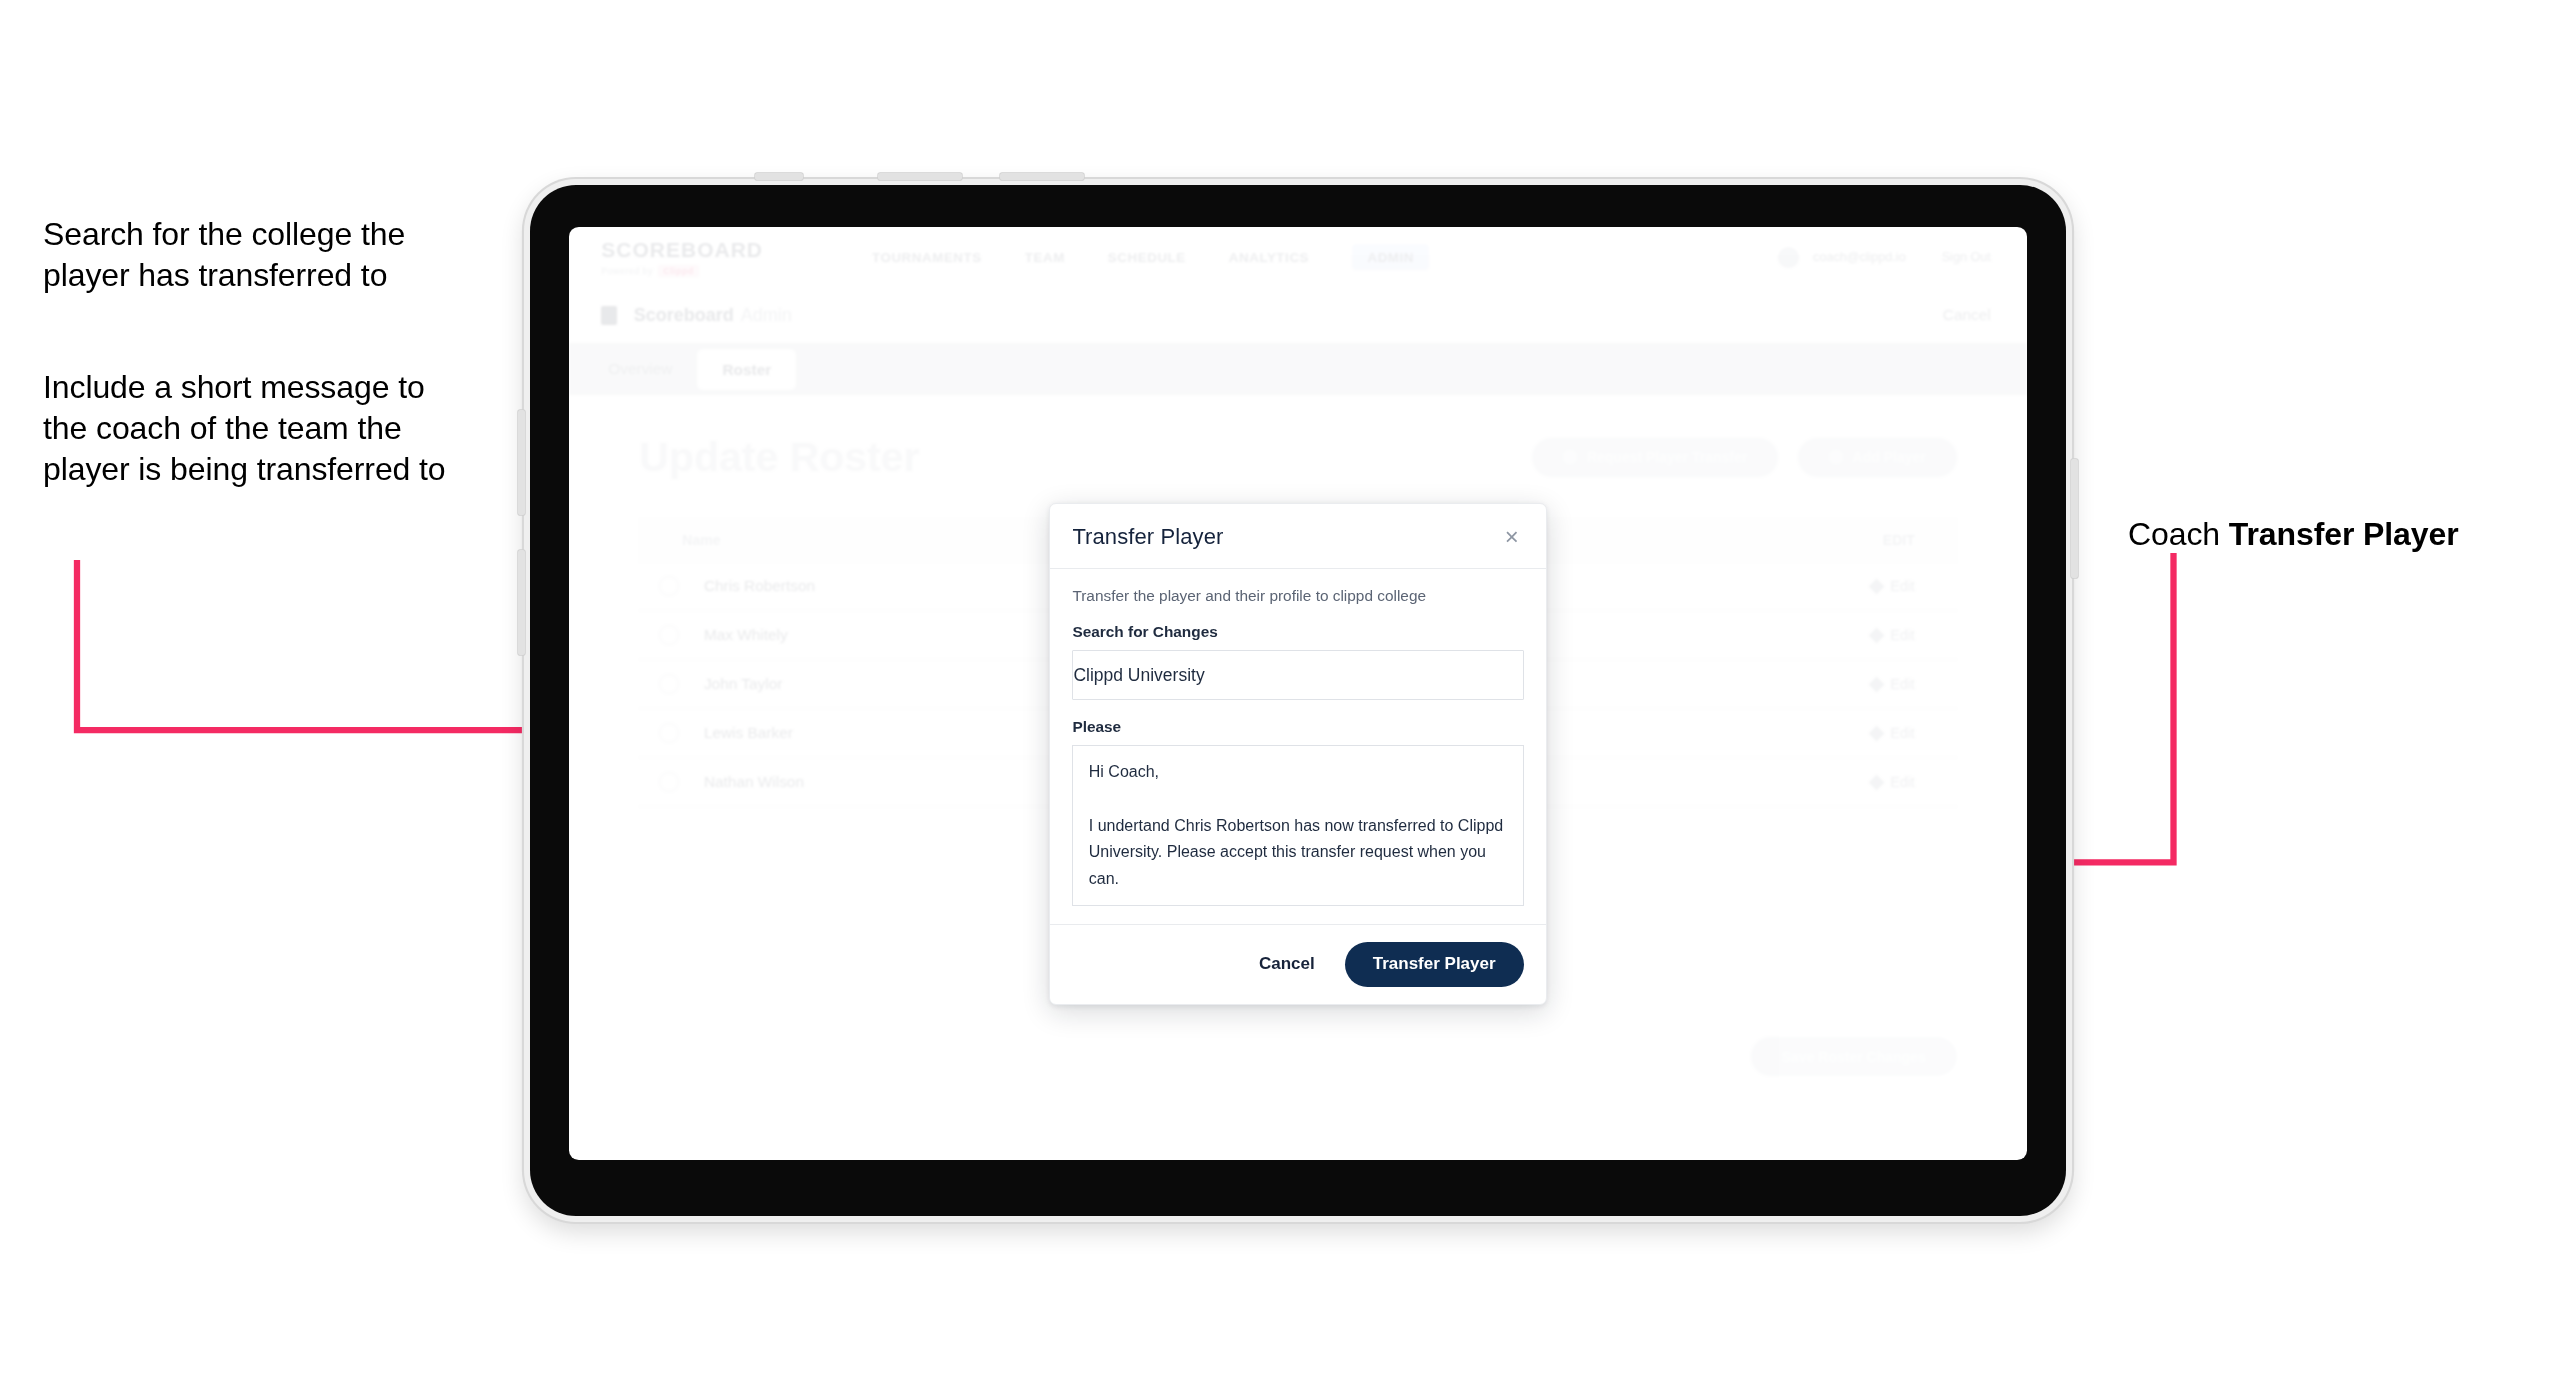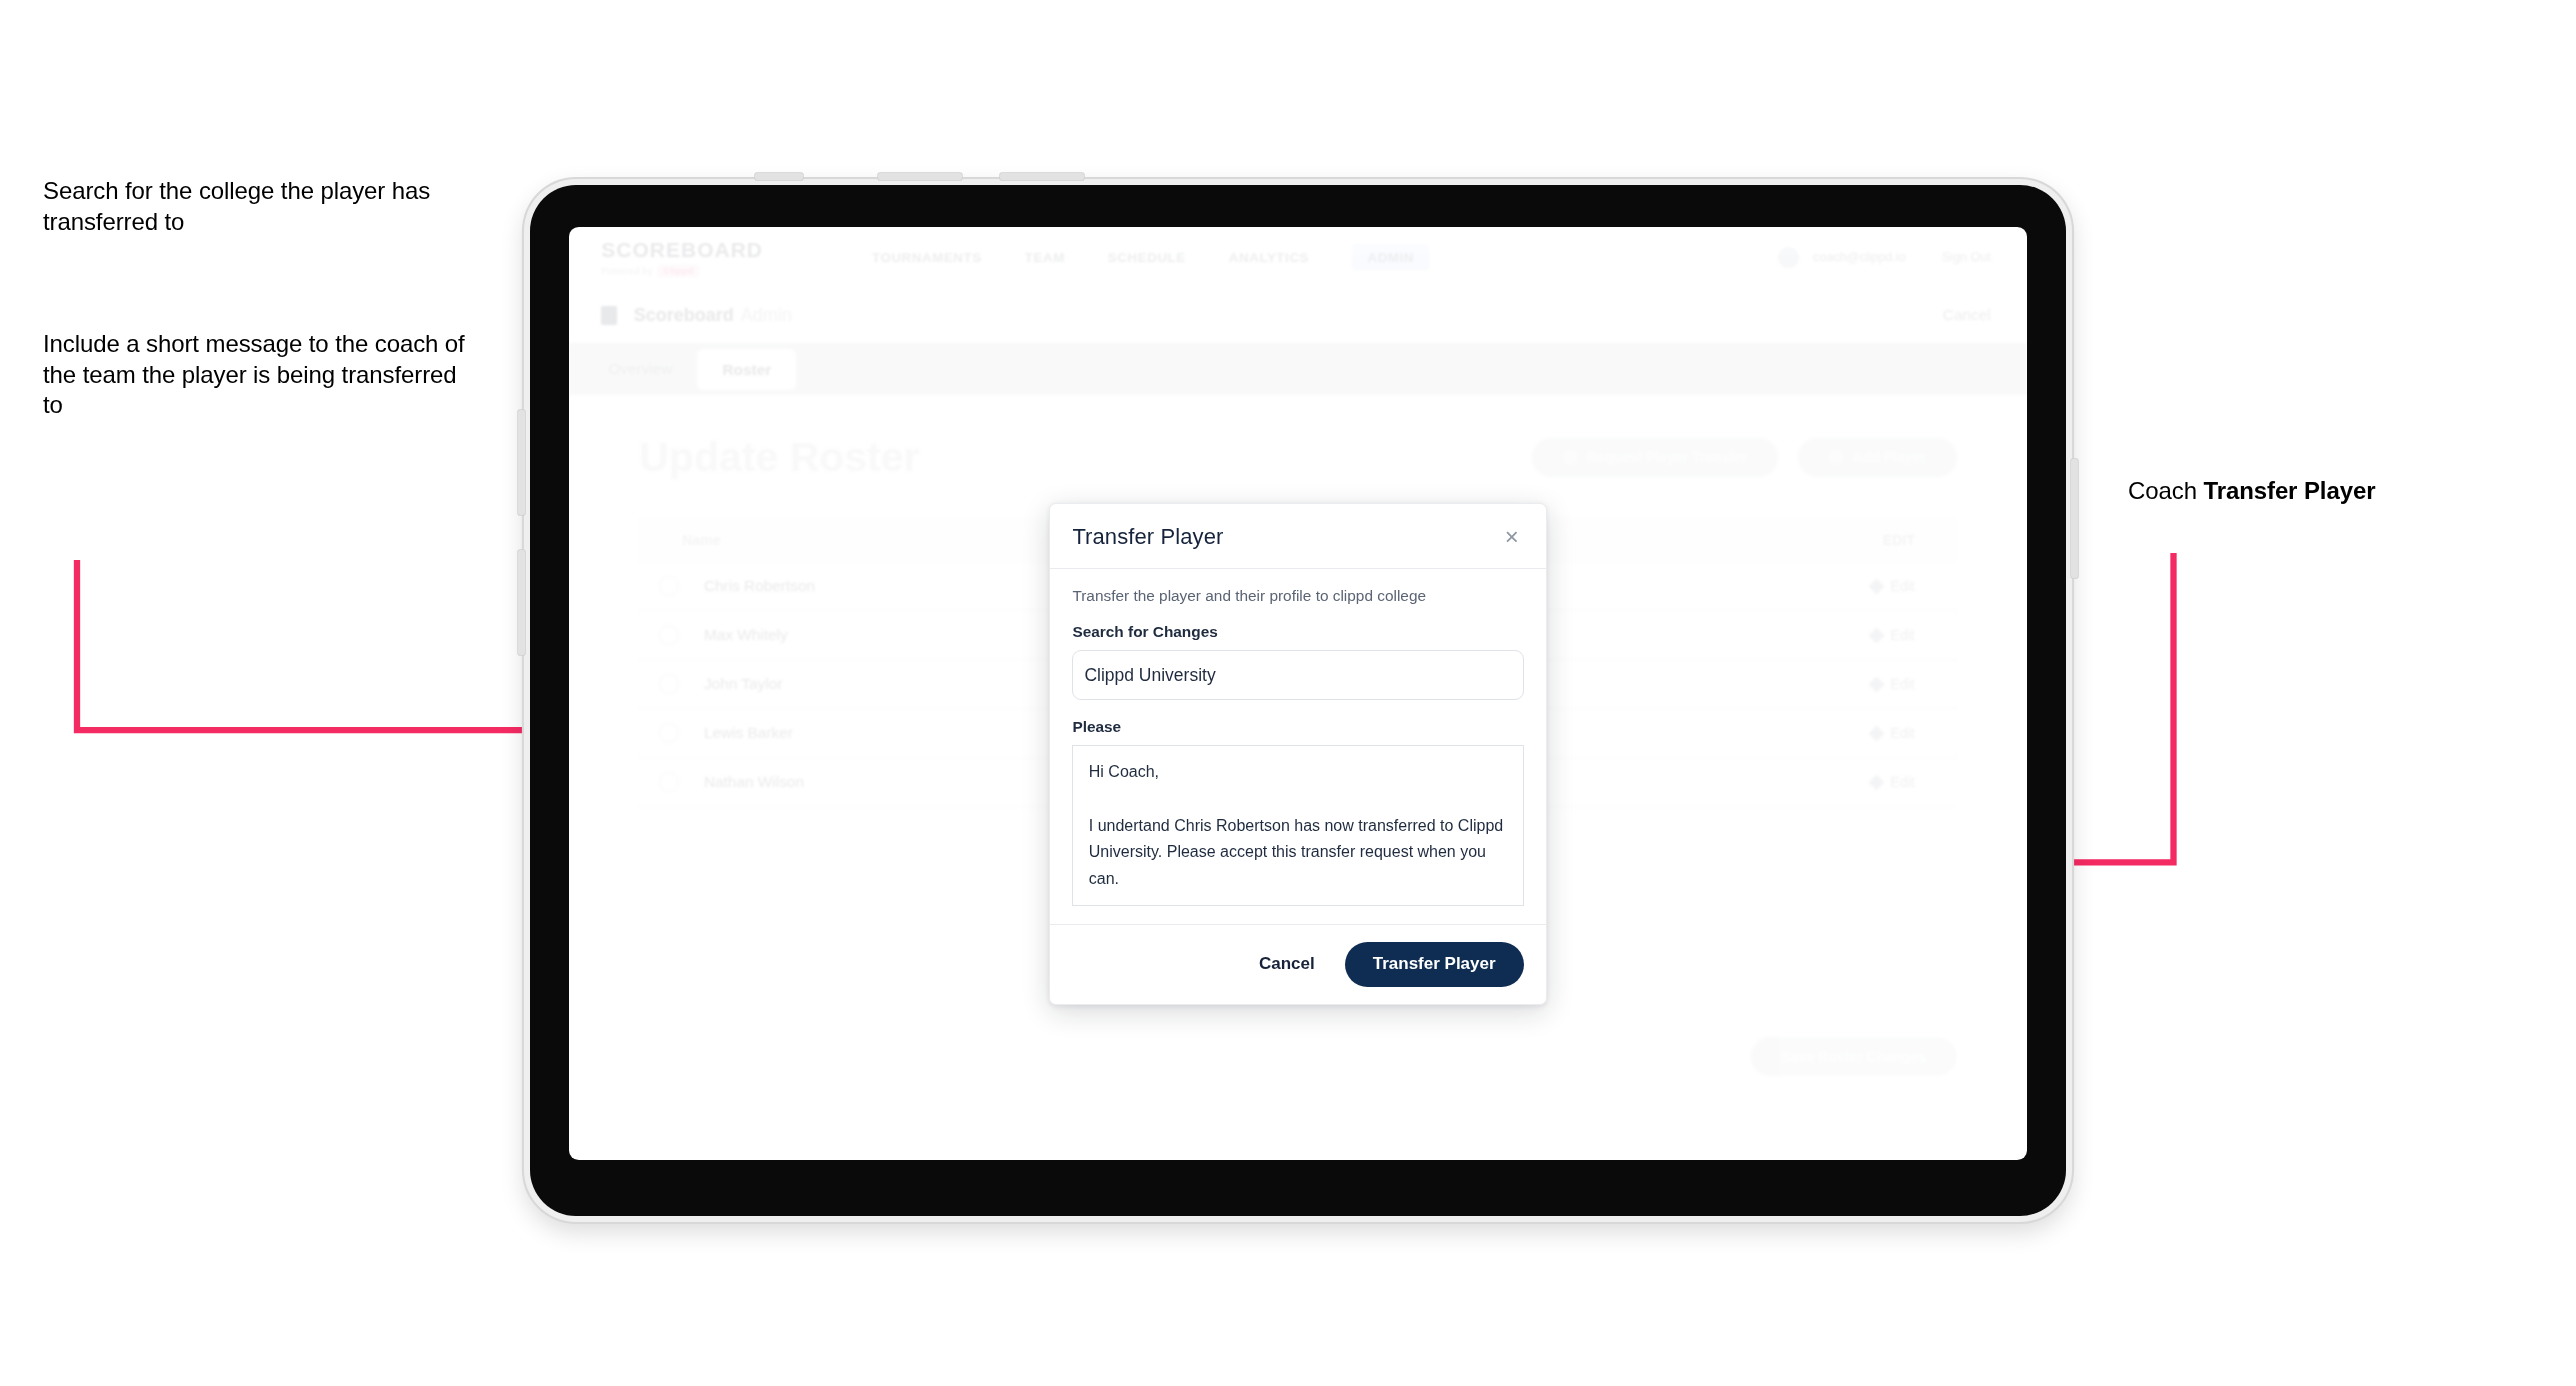--- a/index.html
+++ b/index.html
@@ -4,22 +4,22 @@
 <style>
   html,body{margin:0;padding:0;background:#ffffff;}
   body{
     width:2576px;height:1386px;position:relative;overflow:hidden;
     font-family:"Liberation Sans","DejaVu Sans",sans-serif;
     -webkit-font-smoothing:antialiased;
   }
 
   
   .annot{
-    position:absolute;color:#000;font-size:24px;line-height:1.28;
-    font-family:"Liberation Sans",sans-serif;letter-spacing:-0.1px;
+    position:absolute;color:#000;font-size:32px;line-height:1.28;
+    font-family:"Liberation Sans",sans-serif;letter-spacing:-0.1px;margin-top:38px;
   }
   #annot-left-1{left:43px;top:176px;width:434px;}
   #annot-left-2{left:43px;top:329px;width:434px;}
   #annot-right{left:2128px;top:476px;width:392px;white-space:nowrap;}
   #annot-right .bold{font-weight:bold;}
 
   
   .arrow-svg{position:absolute;left:0;top:0;width:2576px;height:1386px;pointer-events:none;}
 
   
@@ -110,22 +110,22 @@
   }
   .modal-title{font-size:22px;color:#15233c;font-weight:normal;letter-spacing:0.1px;}
   .modal-close{
     width:26.6px;height:26.6px;display:flex;align-items:center;justify-content:center;
     color:#8e96a3;font-size:24px;line-height:1;cursor:pointer;font-weight:300;
   }
   .modal-body{padding:18px 22.4px 15.4px 22.4px;}
   .modal-desc{font-size:15.4px;color:#5b6474;margin-bottom:18px;}
   .field-label{font-size:15.4px;color:#1f2b3f;font-weight:bold;margin-bottom:9px;}
   .text-input{
-    width:100%;box-sizing:border-box;height:50px;border:0.7px solid #dfe2e7;border-radius:9px;
-    padding:0 11px;font-size:17.5px;color:#1f2b3f;background:#fff;
+    width:100%;box-sizing:border-box;height:50px;border:0.7px solid #dfe2e7;border-radius:1px;
+    padding:0 0;font-size:17.5px;color:#1f2b3f;background:#fff;
     font-family:"Liberation Sans",sans-serif;outline:none;
   }
   .field-gap{height:18px;}
   .text-area{
     width:100%;box-sizing:border-box;height:161px;border:0.7px solid #dfe2e7;border-radius:0;
     padding:12.6px 15.4px;font-size:16px;line-height:1.68;color:#1f2b3f;background:#fff;resize:none;
     font-family:"Liberation Sans",sans-serif;outline:none;
   }
   .modal-foot{
     border-top:0.7px solid #e9ebee;padding:17px 22.4px;display:flex;

